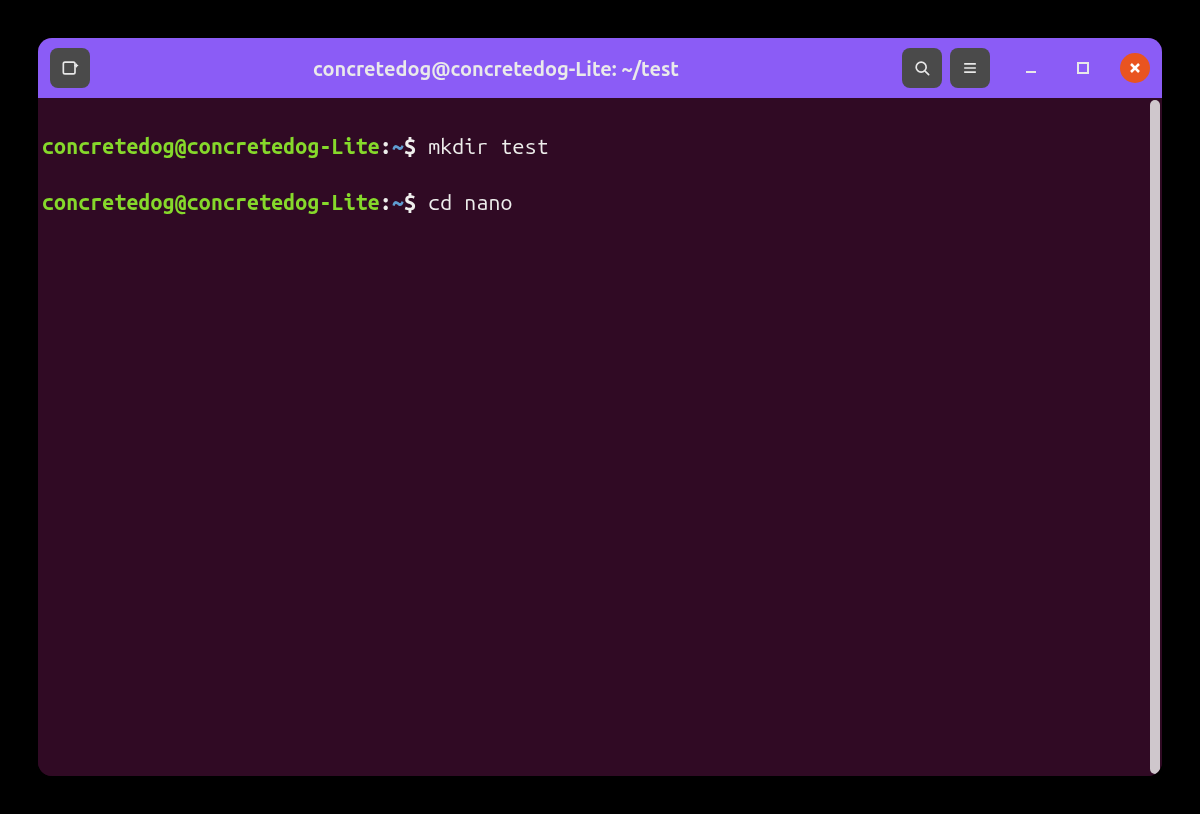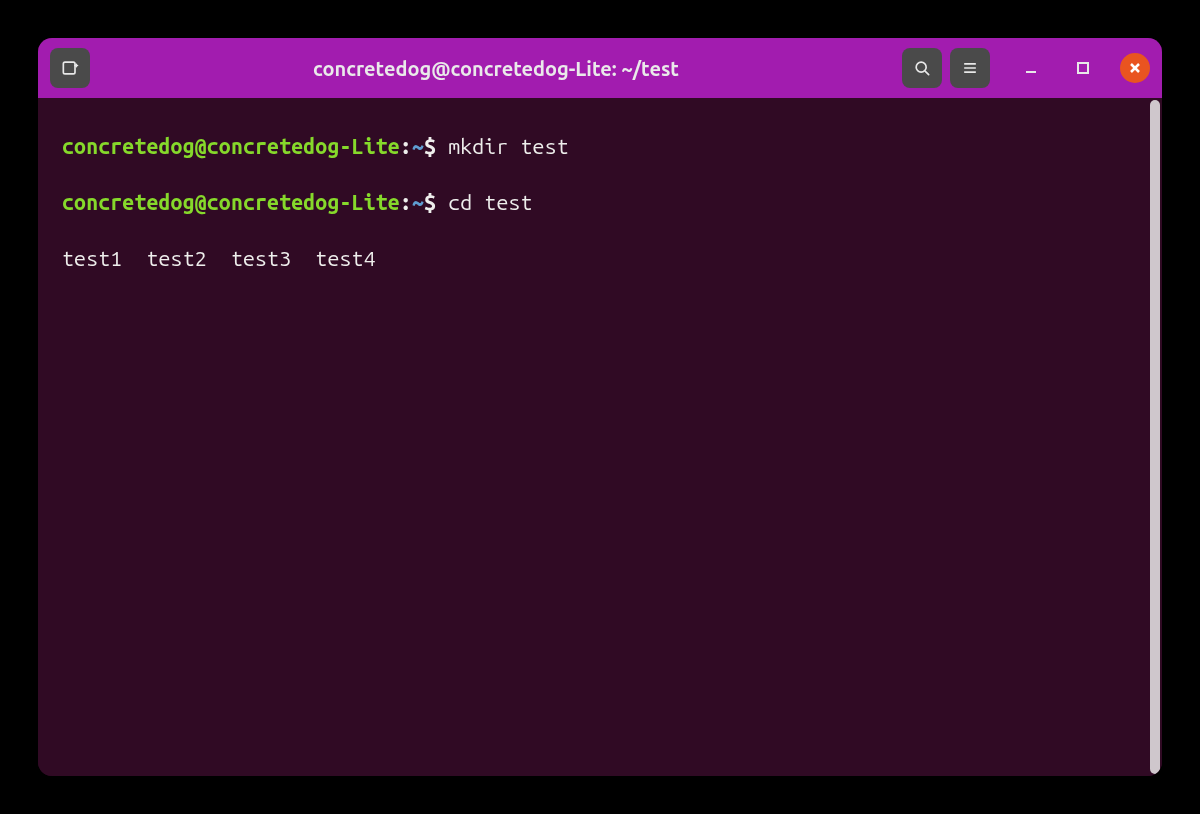--- a/index.html
+++ b/index.html
@@ -18,21 +18,21 @@
     height: 738px;
     background: #300a24;
     border-radius: 14px;
     overflow: hidden;
     box-shadow: 0 4px 20px rgba(0,0,0,.6);
     display: flex;
     flex-direction: column;
   }
   .titlebar {
     height: 60px;
-    background: #a21caf;
+    background: #8b5cf6;
     display: flex;
     align-items: center;
     padding: 0 12px;
     gap: 8px;
     flex-shrink: 0;
   }
   .tb-btn {
     width: 40px;
     height: 40px;
     border-radius: 8px;
@@ -84,21 +84,20 @@
     background: #300a24;
     position: relative;
   }
   .terminal-content {
     padding: 6px 2px 6px 4px;
     font-size: 21.2px;
     line-height: 28px;
     color: #eeeeec;
     white-space: pre;
     letter-spacing: 0.2px;
-    margin-left: 20px;
   }
   .p-user { color: #86d92b; font-weight: bold; }
   .p-sep  { color: #eeeeec; font-weight: bold; }
   .p-path { color: #5f9dd1; font-weight: bold; }
   .p-dlr  { color: #eeeeec; font-weight: bold; }
   .cmd    { color: #eeeeec; }
   .out    { color: #eeeeec; }
   .scrollbar {
     position: absolute;
     right: 2px;
@@ -159,19 +158,18 @@
           <line x1="11" y1="3" x2="3" y2="11"></line>
         </svg>
       </div>
     </div>
 
   </div>
 
   <div class="terminal-body">
     <div class="terminal-content">
 <div><span class="p-user">concretedog@concretedog-Lite</span><span class="p-sep">:</span><span class="p-path">~</span><span class="p-dlr">$</span> <span class="cmd">mkdir test</span></div>
-<div><span class="p-user">concretedog@concretedog-Lite</span><span class="p-sep">:</span><span class="p-path">~</span><span class="p-dlr">$</span> <span class="cmd">cd test</span></div>
-<div><span class="out">test1  test2  test3  test4</span></div>
+<div><span class="p-user">concretedog@concretedog-Lite</span><span class="p-sep">:</span><span class="p-path">~</span><span class="p-dlr">$</span> <span class="cmd">cd nano</span></div>
     </div>
     <div class="scrollbar"></div>
   </div>
 
 </div>
 
 </body></html>

